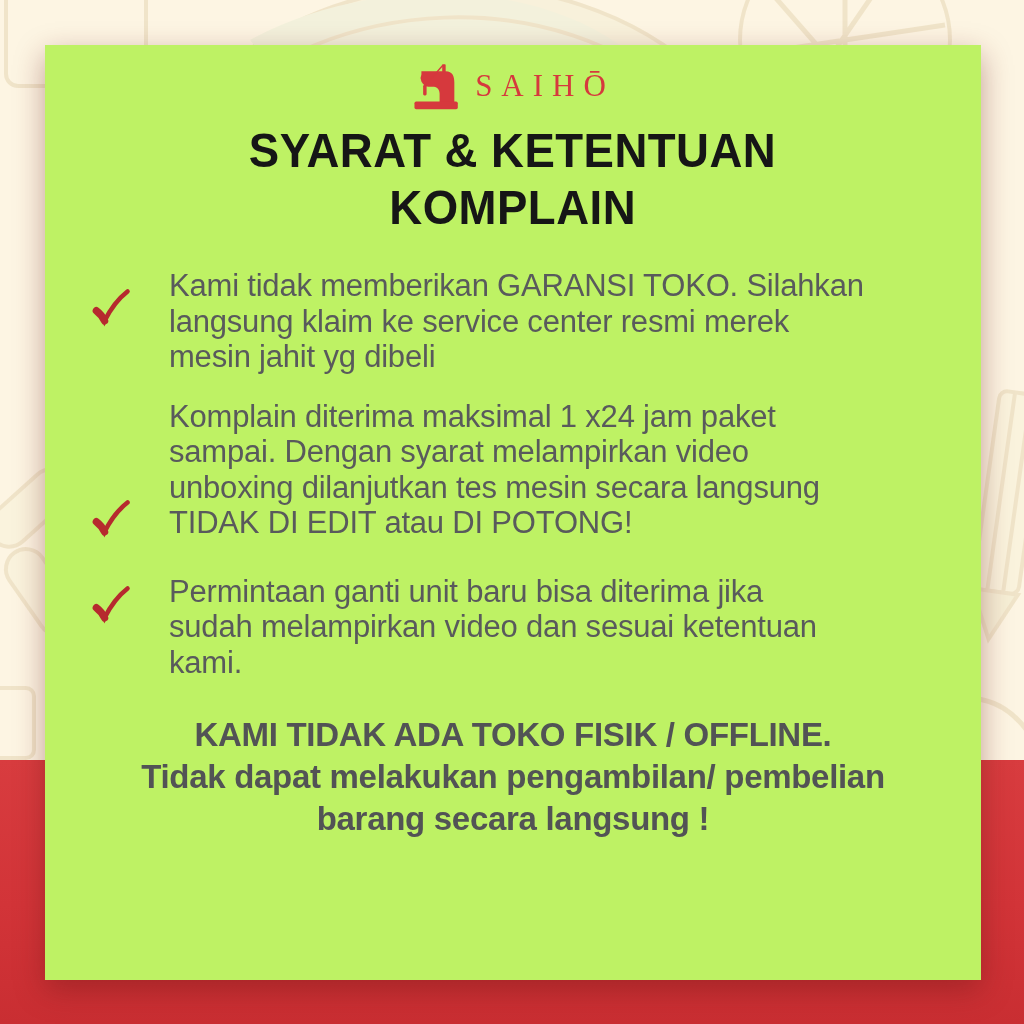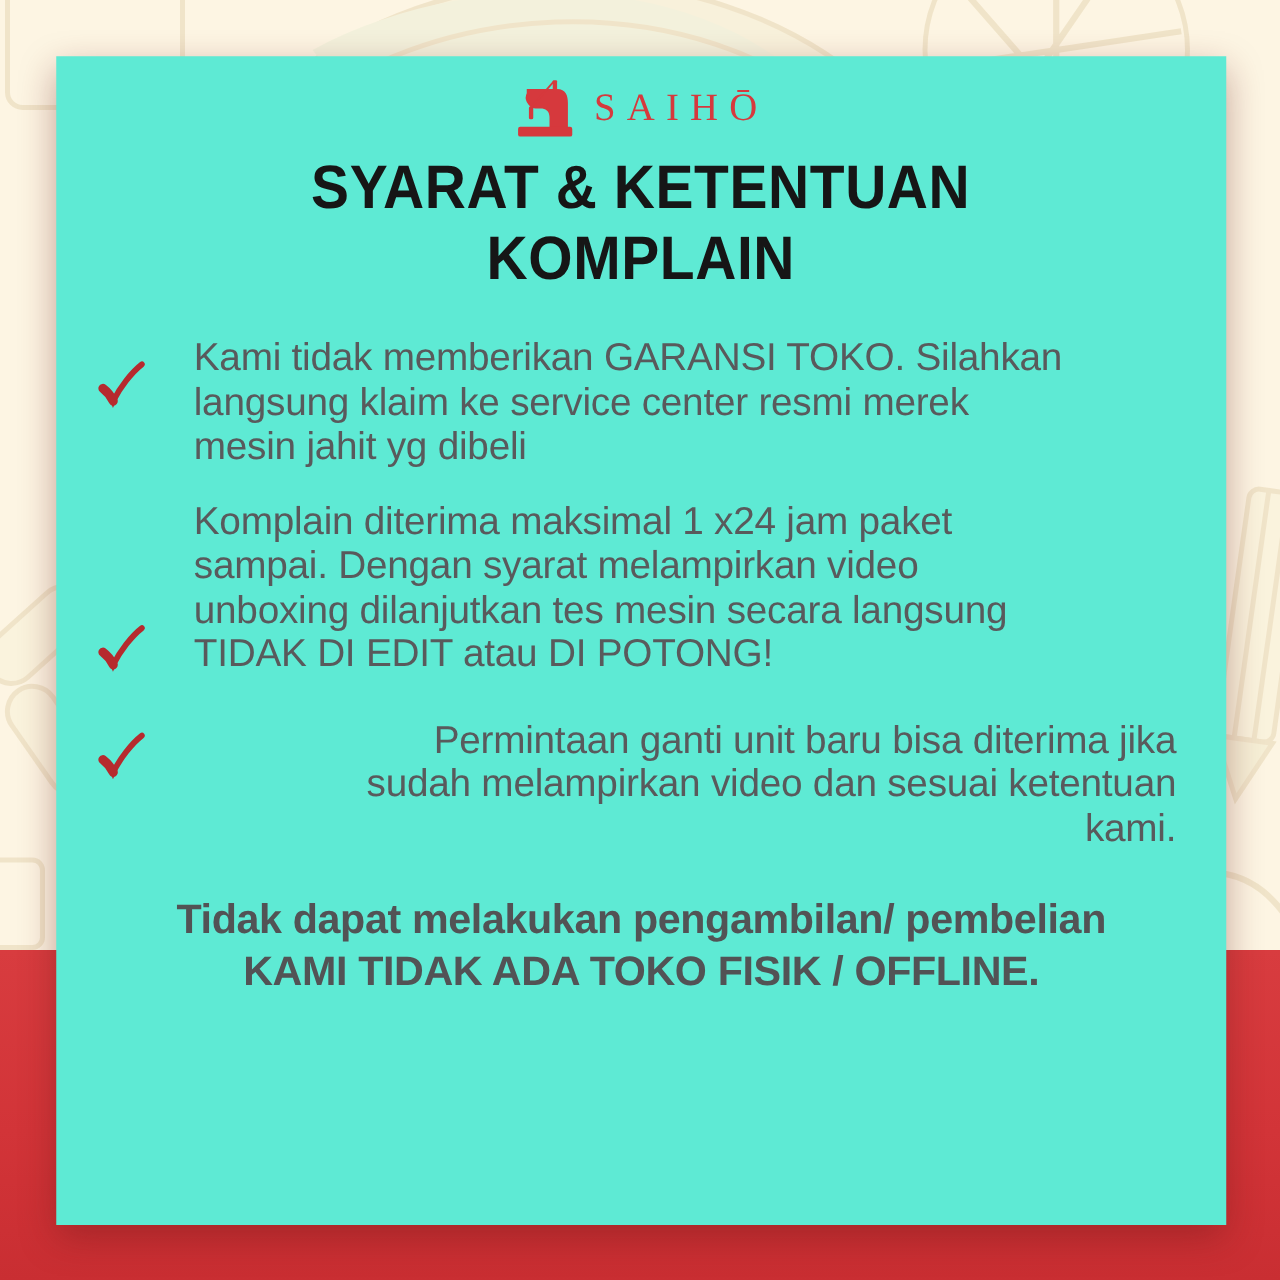--- a/index.html
+++ b/index.html
@@ -11,44 +11,44 @@
   
   .doodles{position:absolute;left:0;top:0;width:1024px;height:1024px;z-index:0;opacity:.6;}
   
   .red-band{
     position:absolute;left:0;top:760px;width:1024px;height:264px;z-index:1;
     background:linear-gradient(180deg,#d83c3f 0%,#d23438 55%,#c92e32 100%);
   }
   
   .card{
     position:absolute;left:45px;top:45px;width:936px;height:935px;z-index:2;
-    background:#5eead4;
+    background:#bef264;
     box-shadow:0 10px 28px rgba(100,20,20,.38);
     box-sizing:border-box;
   }
   .logo-row{
     margin-top:13px;display:flex;justify-content:center;align-items:center;gap:12px;height:54px;
   }
   .logo-row svg{display:block;}
   .brand-name{
     font-family:"Liberation Serif", serif;
     font-size:31px;color:#d6393d;letter-spacing:9px;font-weight:500;
     transform:translateY(1px);
   }
   .page-title{
     margin-top:10px;text-align:center;color:#161616;
     font-weight:800;font-size:49px;line-height:57px;letter-spacing:.5px;
   }
   .page-title span{display:inline-block;transform:scaleX(.93);}
   .bullet-list{margin-top:32px;}
-  .bullet{display:flex;padding-left:30px;}
+  .bullet{display:flex;padding-left:44px;}
   .bullet .check{flex:0 0 44px;width:44px;height:44px;margin-right:36px;}
   .bullet:nth-child(1){margin-bottom:24px;}  .bullet:nth-child(1) .check{margin-top:18px;}
   .bullet:nth-child(2){margin-bottom:33px;align-items:flex-end;}  .bullet:nth-child(2) .check{margin-top:36px;}
-  .bullet:nth-child(3){margin-bottom:19px;text-align:right;}  .bullet:nth-child(3) .check{margin-top:9px;}
+  .bullet:nth-child(3){margin-bottom:19px;}  .bullet:nth-child(3) .check{margin-top:9px;}
   .bullet:nth-child(4){margin-bottom:0;}     .bullet:nth-child(4) .check{margin-top:9px;}
   .bullet-text{
     width:786px;font-size:31px;line-height:35.5px;color:#595a5c;
     white-space:pre-line;letter-spacing:-0.2px;
   }
   .footer-note{
     margin-top:34px;text-align:center;color:#525355;font-weight:700;
     font-size:33px;line-height:42px;letter-spacing:-0.3px;
   }
 </style>
@@ -133,17 +133,18 @@
       </span>
       <div class="bullet-text">Permintaan ganti unit baru bisa diterima jika
 sudah melampirkan video dan sesuai ketentuan
 kami.</div>
     </div>
 
 
   </div>
 
   <div class="footer-note">
+    <div>KAMI TIDAK ADA TOKO FISIK / OFFLINE.</div>
     <div>Tidak dapat melakukan pengambilan/ pembelian</div>
-    <div>KAMI TIDAK ADA TOKO FISIK / OFFLINE.</div>
+    <div>barang secara langsung !</div>
   </div>
 
 </div>
 
 </body></html>

